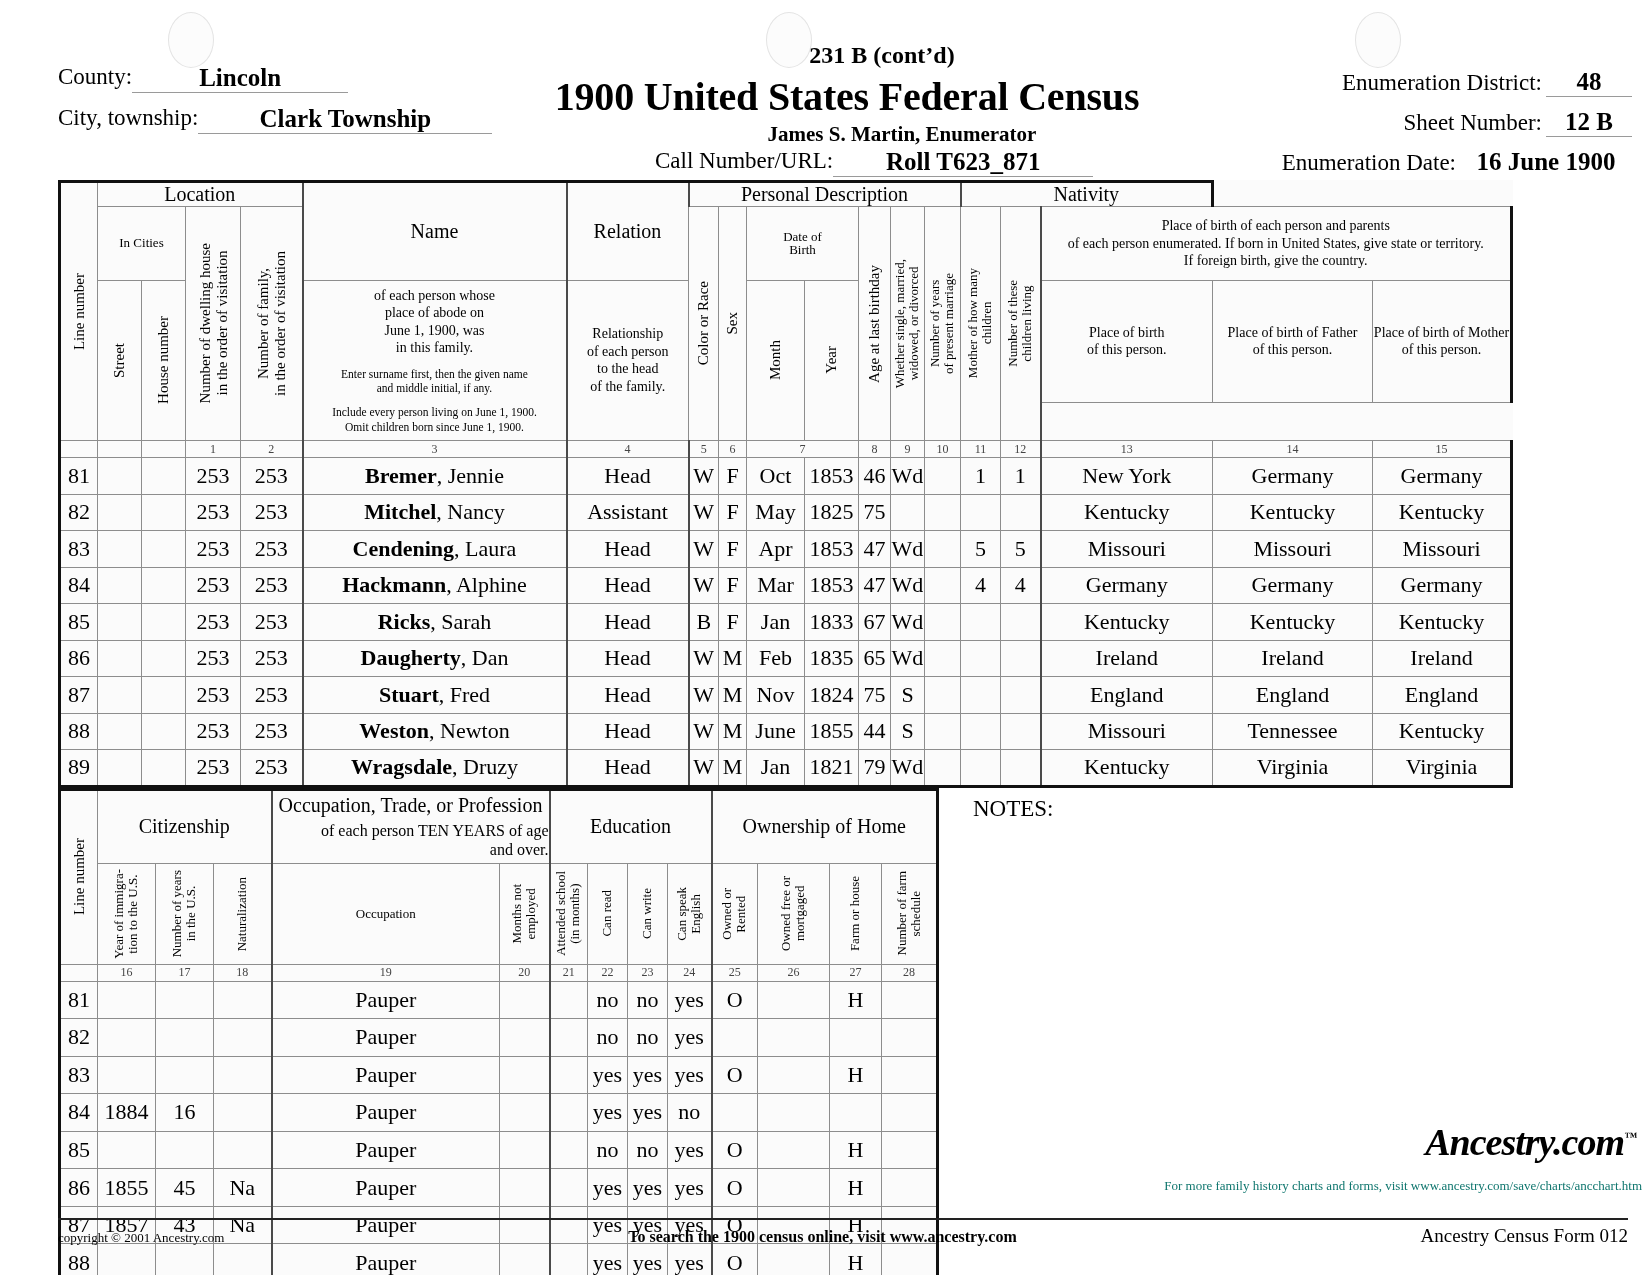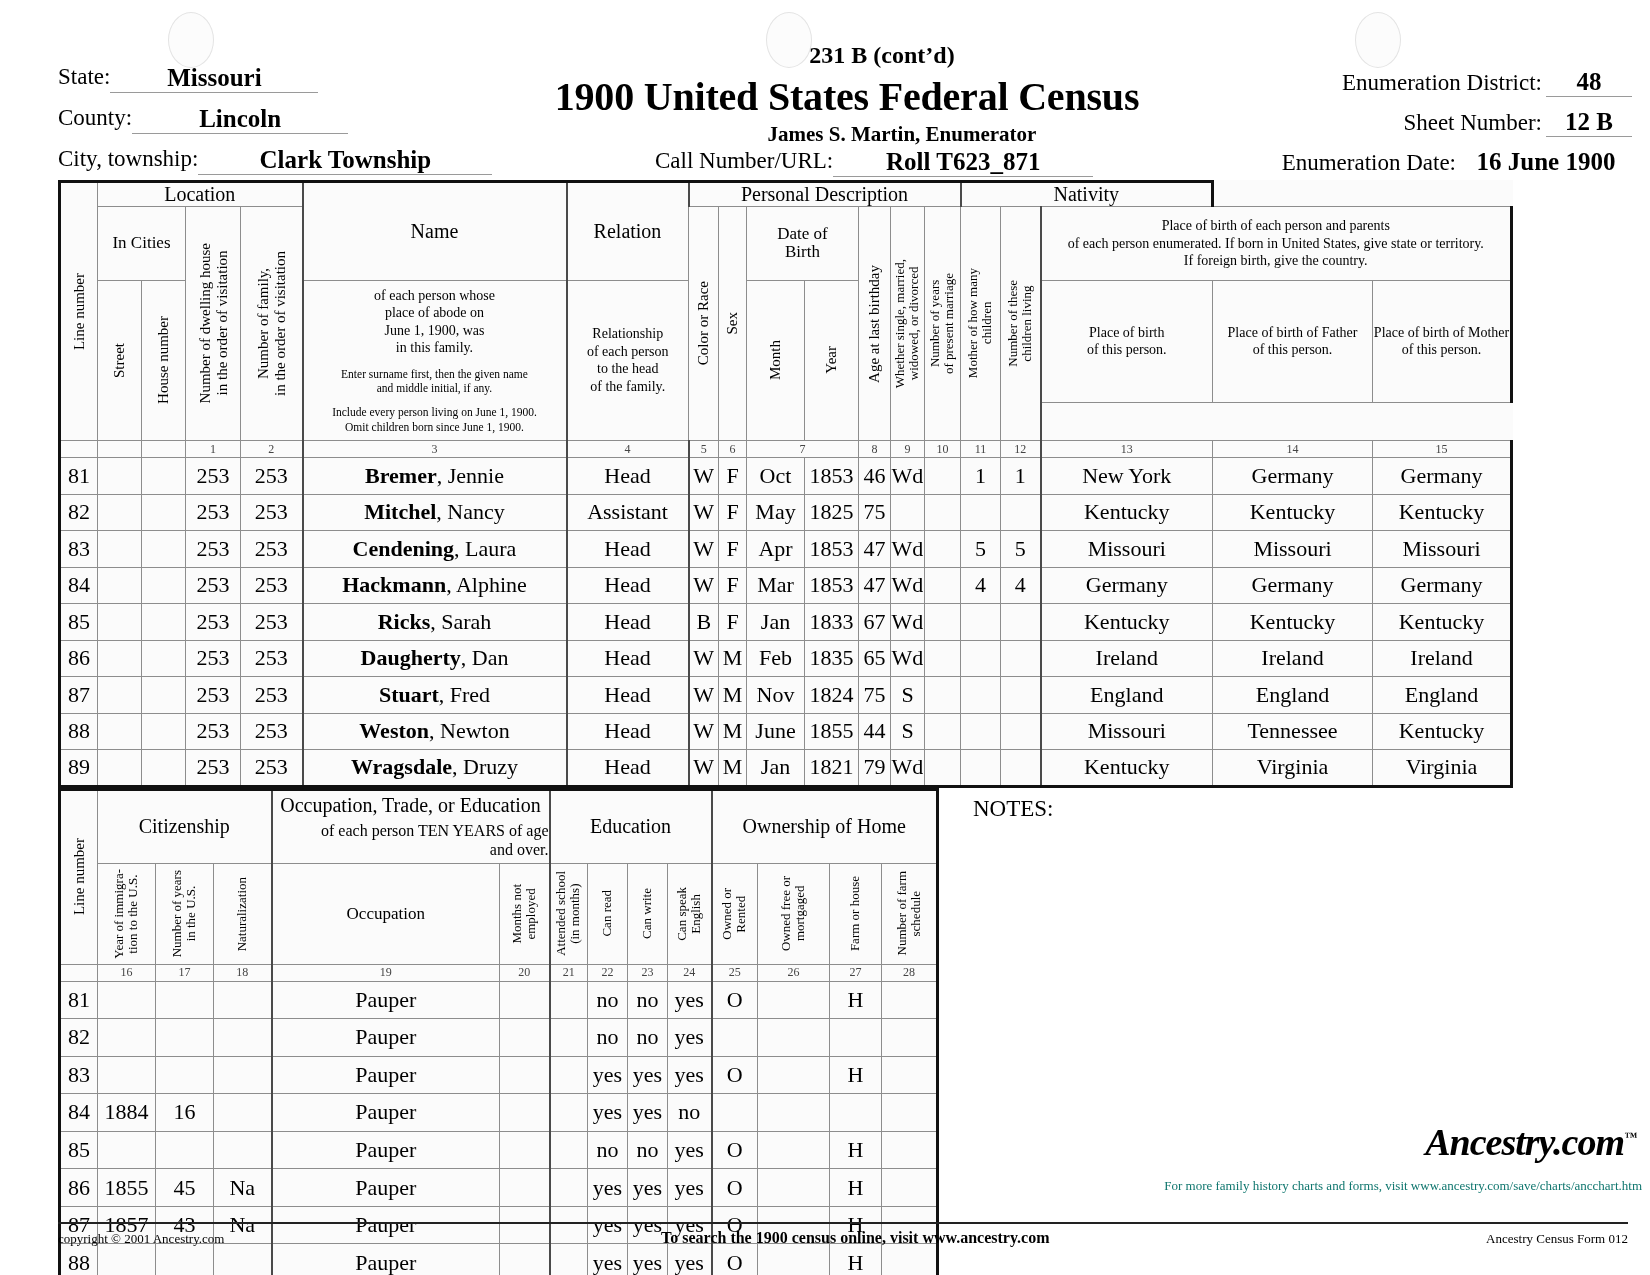--- a/index.html
+++ b/index.html
@@ -74,21 +74,21 @@
   }
   table.census td, table.census th {
     border: 1px solid #8d8d8d;
     padding: 0;
     text-align: center;
     vertical-align: middle;
     font-weight: normal;
     background: #fbfbfb;
   }
   .grp-title { font-size: 20px; padding: 3px 0 4px 0; }
-  .sub-title { font-size: 17px; line-height: 1.05; }
+  .sub-title { font-size: 13px; line-height: 1.05; }
   .vert {
     writing-mode: vertical-rl;
     transform: rotate(180deg);
     white-space: nowrap;
     font-size: 15px;
     line-height: 1.1;
     margin: 0 auto;
     padding: 5px 0;
   }
   .vert.sm { font-size: 13px; }
@@ -131,36 +131,32 @@
   }
 
   
   #footer {
     position: absolute; left: 58px; right: 22px; bottom: 28px;
     display: flex; justify-content: space-between; align-items: baseline;
     border-top: 2px solid #222; padding-top: 5px;
     font-size: 13px; z-index: 3;
   }
   #footer .mid { font-weight: bold; font-size: 16px; }
-  #footer .right { font-size: 13px; }
+  #footer .right { font-size: 19px; }
 </style>
 </head>
 <body>
 
 <div class="hole h1"></div>
 <div class="hole h2"></div>
 <div class="hole h3"></div>
 
 <div id="header">
 
   <div class="hdr-left">
-    <div class="hdr-row w-state">
-      <span class="hdr-lbl">State:</span>
-      <span class="hdr-fill">Missouri</span>
-    </div>
     <div class="hdr-row w-county">
       <span class="hdr-lbl">County:</span>
       <span class="hdr-fill">Lincoln</span>
     </div>
     <div class="hdr-row w-city">
       <span class="hdr-lbl">City, township:</span>
       <span class="hdr-fill">Clark Township</span>
     </div>
   </div>
 
@@ -550,21 +546,21 @@
         <col style="width:52px">
         <col style="width:56px">
   </colgroup>
   <tbody>
     <tr>
       <td class="heavy-top heavy-left" rowspan="3">
         <div class="vert">Line number</div>
       </td>
       <td class="grp-title heavy-top" colspan="3">Citizenship</td>
       <td class="heavy-top med-left" colspan="2">
-        <div class="grp-title">Occupation, Trade, or Education</div>
+        <div class="grp-title">Occupation, Trade, or Profession</div>
         <div class="blk-instr small" style="font-size:16px;line-height:1.2;padding-bottom:4px;text-align:right;">
           <div>of each person TEN YEARS of age</div>
           <div>and over.</div>
         </div>
       </td>
       <td class="grp-title heavy-top med-left" colspan="4">Education</td>
       <td class="grp-title heavy-top med-left heavy-right" colspan="4">Ownership of Home</td>
     </tr>
 
     <tr>

